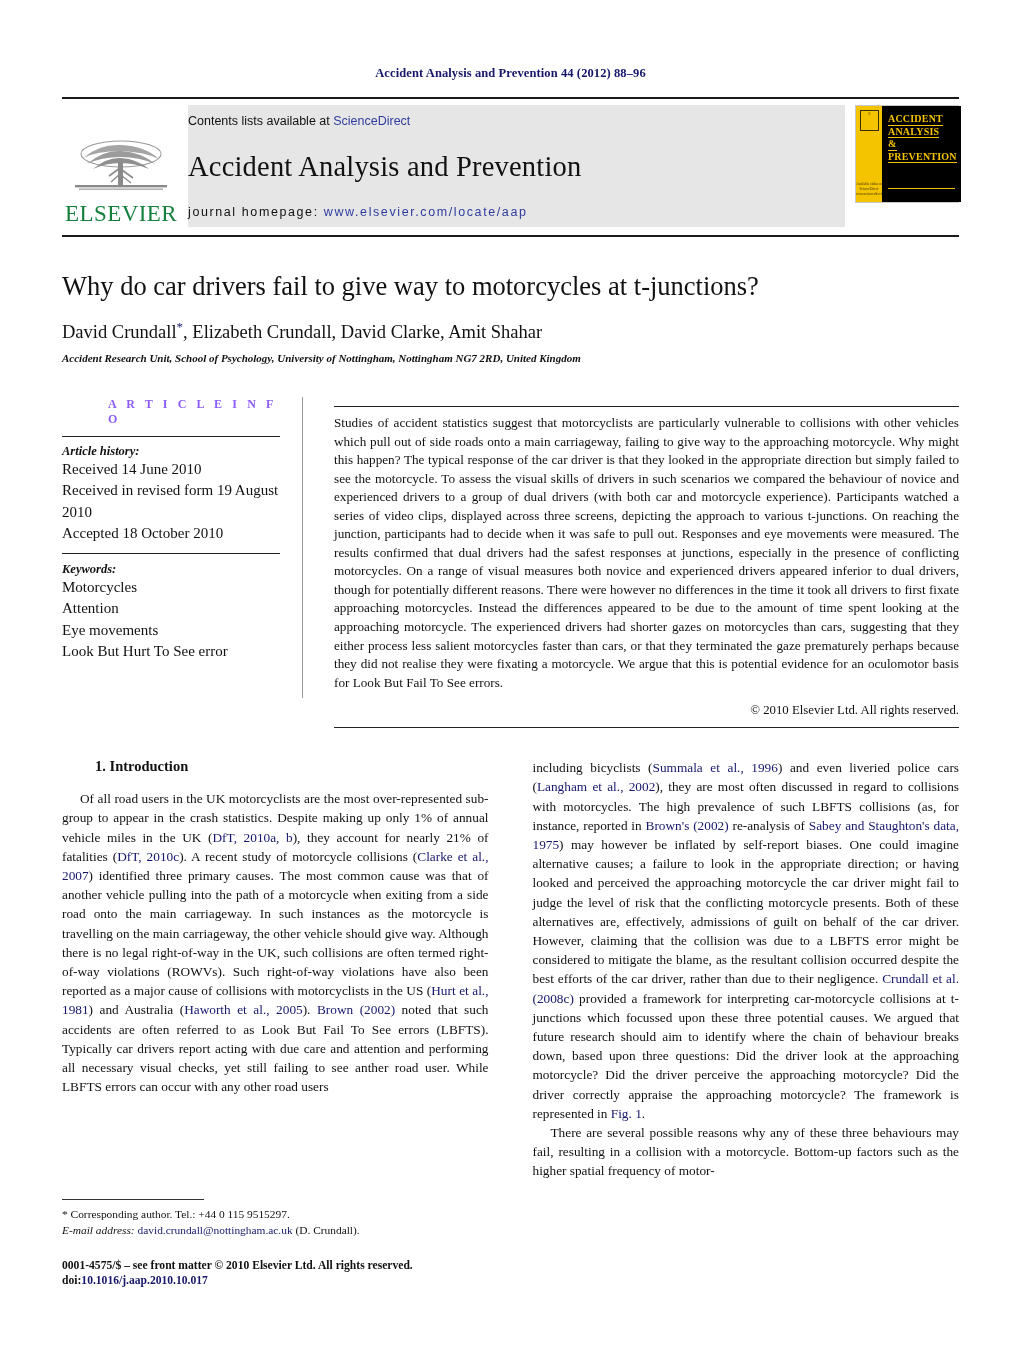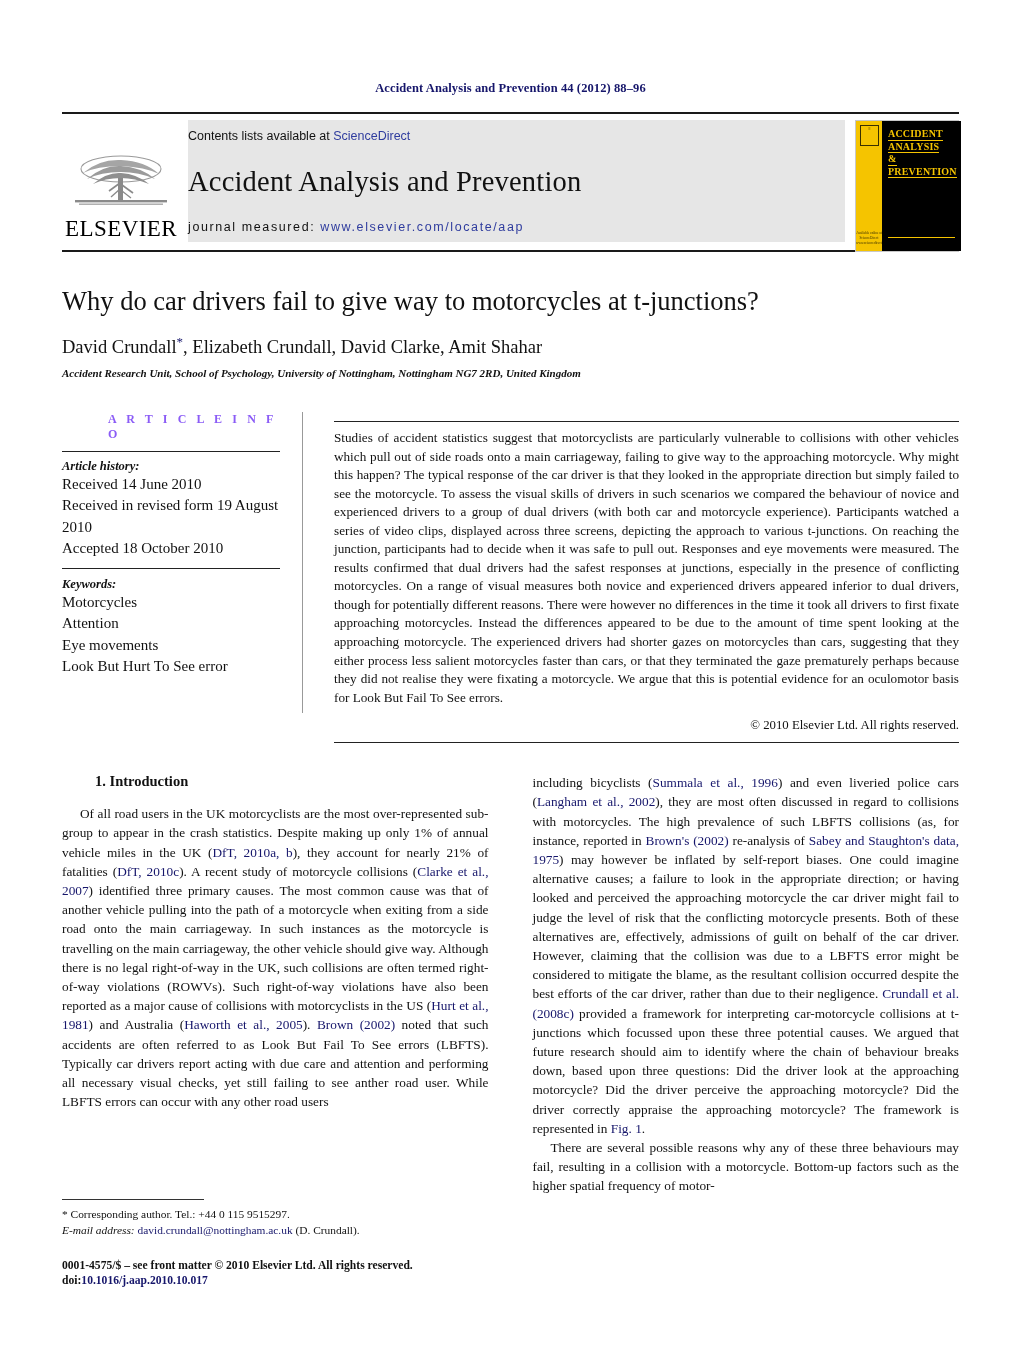--- a/index.html
+++ b/index.html
@@ -13,21 +13,21 @@
     font-family: "Liberation Serif", serif;
     color: #000000;
     position: relative;
     overflow: hidden;
   }
   .page {
     width: 1021px;
     height: 1351px;
     position: relative;
     box-sizing: border-box;
-    padding: 15px 62px;
+    padding: 0 62px;
   }
 
   
   .running-head {
     text-align: center;
     color: #16166b;
     font-family: "Liberation Serif", serif;
     font-weight: bold;
     font-size: 12.5px;
     padding-top: 66px;
@@ -50,21 +50,21 @@
     flex-direction: column;
     justify-content: flex-end;
     align-items: center;
     padding-bottom: 2px;
   }
   .tree-svg { display: block; }
   .elsevier-word {
     font-family: "Liberation Serif", serif;
     font-size: 23px;
     letter-spacing: 0.4px;
-    color: #000000;
+    color: #15803d;
     line-height: 1;
     margin-top: 6px;
   }
   .journal-banner {
     flex: 1 1 auto;
     background: #e6e6e6;
     margin: 0 10px 0 8px;
     display: flex;
     flex-direction: column;
     align-items: flex-start;
@@ -90,21 +90,21 @@
     font-size: 12.5px;
     color: #111;
     letter-spacing: 1.6px;
   }
   .homepage-line .hp-url { color: #2f3c9e; }
 
   
   .cover-thumb {
     flex: 0 0 104px;
     width: 104px;
-    height: 132px;
+    height: 98px;
     border: 1px solid #c8c8c8;
     background: #c4b5fd;
     display: flex;
     position: relative;
     box-sizing: border-box;
   }
   .cover-left {
     width: 31px;
     background: #f5c400;
     display: flex;
@@ -345,21 +345,21 @@
       </svg>
       <div class="elsevier-word">ELSEVIER</div>
     </div>
 
     <div class="journal-banner">
       <div class="contents-line">
         <span>Contents lists available at </span><span class="sd-link">ScienceDirect</span>
       </div>
       <div class="journal-name">Accident Analysis and Prevention</div>
       <div class="homepage-line">
-        <span>journal measured: </span><span class="hp-url">www.elsevier.com/locate/aap</span>
+        <span>journal homepage: </span><span class="hp-url">www.elsevier.com/locate/aap</span>
       </div>
     </div>
 
     <div class="cover-thumb">
       <div class="cover-left">
         <div class="cover-el-mark">
             <div>≡</div>
           </div>
         <div class="cover-foot-lines">
           <div>Available online at</div>

